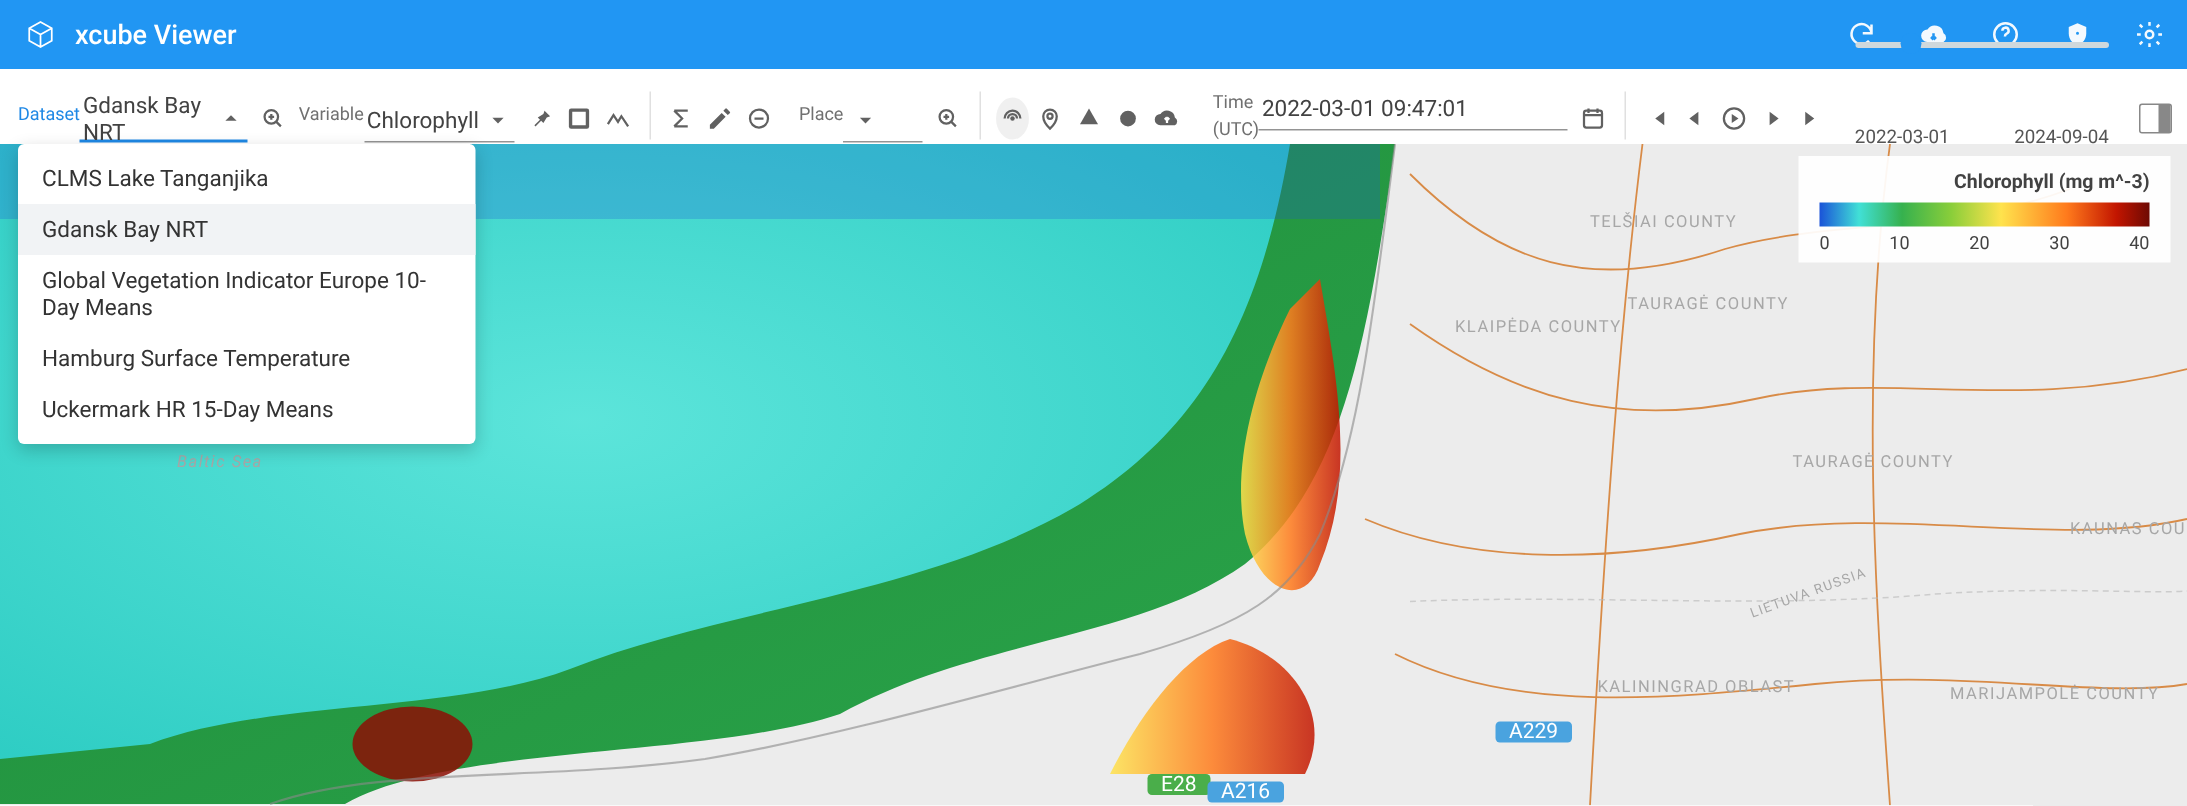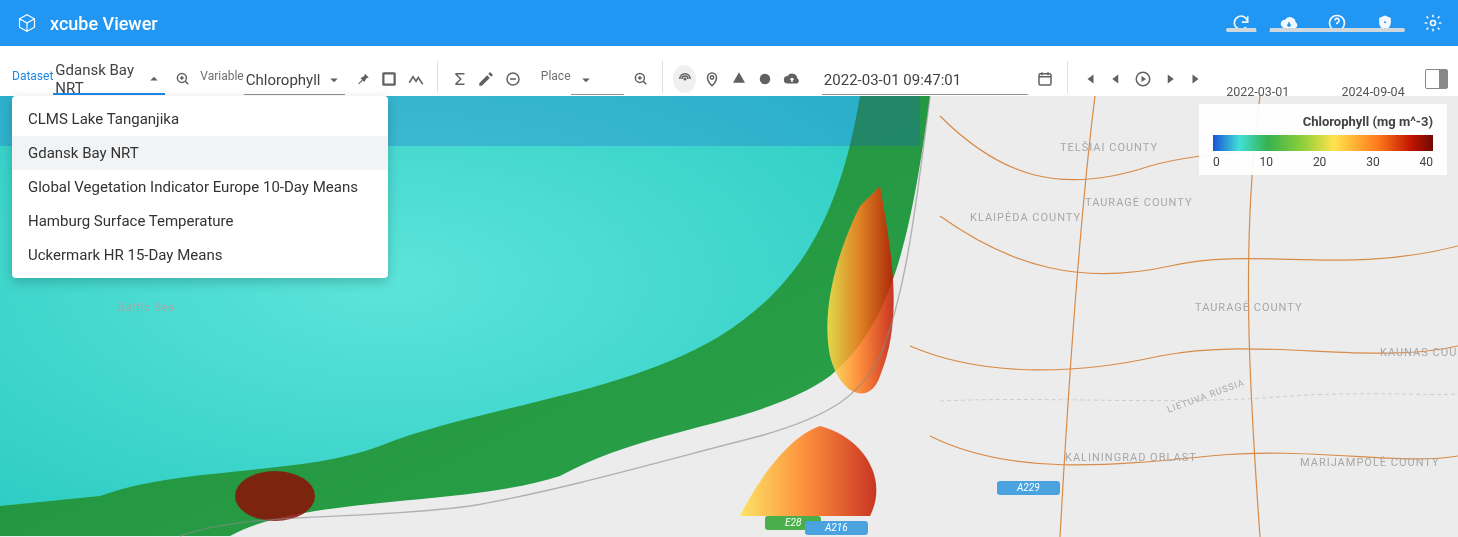--- a/index.html
+++ b/index.html
@@ -47,34 +47,34 @@
   .timeslider{display:flex;flex-direction:column;width:218px;margin-bottom:-4px;margin-left:14px;gap:43px;}
   .slider-track{position:relative;height:18px;}
   .slider-rail{position:absolute;left:0;right:0;top:7px;height:4px;background:#cfd8dc;border-radius:2px;}
   .slider-thumb{position:absolute;top:1px;width:14px;height:14px;border-radius:50%;background:var(--blue);left:30px;}
   .slider-labels{display:flex;justify-content:space-between;font-size:12.5px;color:#555;margin-top:2px;}
 
   .sidepanel-btn{width:28px;height:20px;border:1px solid #888;border-radius:2px;position:relative;margin-left:12px;margin-bottom:6px;cursor:pointer;}
   .sidepanel-btn::after{content:"";position:absolute;right:0;top:0;bottom:0;width:8px;background:#888;}
 
   
-  .menu{position:absolute;left:12px;top:96px;width:376px;background:#fff;box-shadow:0 4px 12px rgba(0,0,0,.2);border-radius:4px;padding:6px 0;z-index:50;}
+  .menu{position:absolute;left:12px;top:96px;width:305px;background:#fff;box-shadow:0 4px 12px rgba(0,0,0,.2);border-radius:4px;padding:6px 0;z-index:50;}
   .menu-item{padding:8px 16px;font-size:15px;color:#333;cursor:pointer;}
   .menu-item.selected{background:#f1f3f5;}
 
   
   .map{position:relative;flex:1;overflow:hidden;}
   .land{position:absolute;inset:0;background:#ececec;}
   .roads{position:absolute;inset:0;}
   .roads path{stroke:#d88b47;stroke-width:1.2;fill:none;}
   .map-label{position:absolute;font-size:11px;letter-spacing:1px;color:#a7a7a7;text-align:center;pointer-events:none;white-space:nowrap;}
   .map-label.sea{font-style:italic;letter-spacing:1px;}
   .border{position:absolute;inset:0;}
   .border path{stroke:#b7b7b7;opacity:.6;stroke-width:1;fill:none;stroke-dasharray:4 3;}
-  .routebox{position:absolute;font-size:10px;color:#fff;background:#4aa3df;border-radius:3px;padding:0 20px;line-height:14px;font-style:italic;}
+  .routebox{position:absolute;font-size:14px;color:#fff;background:#4aa3df;border-radius:3px;padding:0 9px;line-height:14px;}
   .routebox.grn{background:#4aae4a;}
 
   
   .chl{position:absolute;left:0;top:0;pointer-events:none;}
   .chl stop.d{stop-color:#ffe34d;}
   .chl stop.e{stop-color:#ff7a1c;}
   .chl stop.f{stop-color:#c21500;}
 
   
   .legend{position:absolute;right:11px;top:8px;background:rgba(255,255,255,.93);padding:10px 14px 6px 14px;font-size:12px;text-align:right;z-index:40;}
@@ -231,20 +231,21 @@
       </svg>
     </span>
   <span class="ticon">
       <svg viewBox="0 0 24 24" class="filled">
         <path d="M6 18a5 5 0 0 1 .2-10A7 7 0 0 1 19 11a4 4 0 0 1 0 7H6Z"></path>
         <path d="M12 16v-5m0 0-2 2m2-2 2 2" stroke="#fff" fill="none"></path>
       </svg>
     </span>
 
   <div class="fieldwrap" style="margin-left:14px">
+    <div class="field-label">Time (UTC)</div>
     <div class="field time">
       <span>2022-03-01 09:47:01</span>
     </div>
   </div>
   <span class="ticon">
       <svg viewBox="0 0 24 24">
         <rect x="4" y="5" width="16" height="15" rx="2"></rect>
         <path d="M4 9h16M8 3v4M16 3v4"></path>
       </svg>
     </span>

